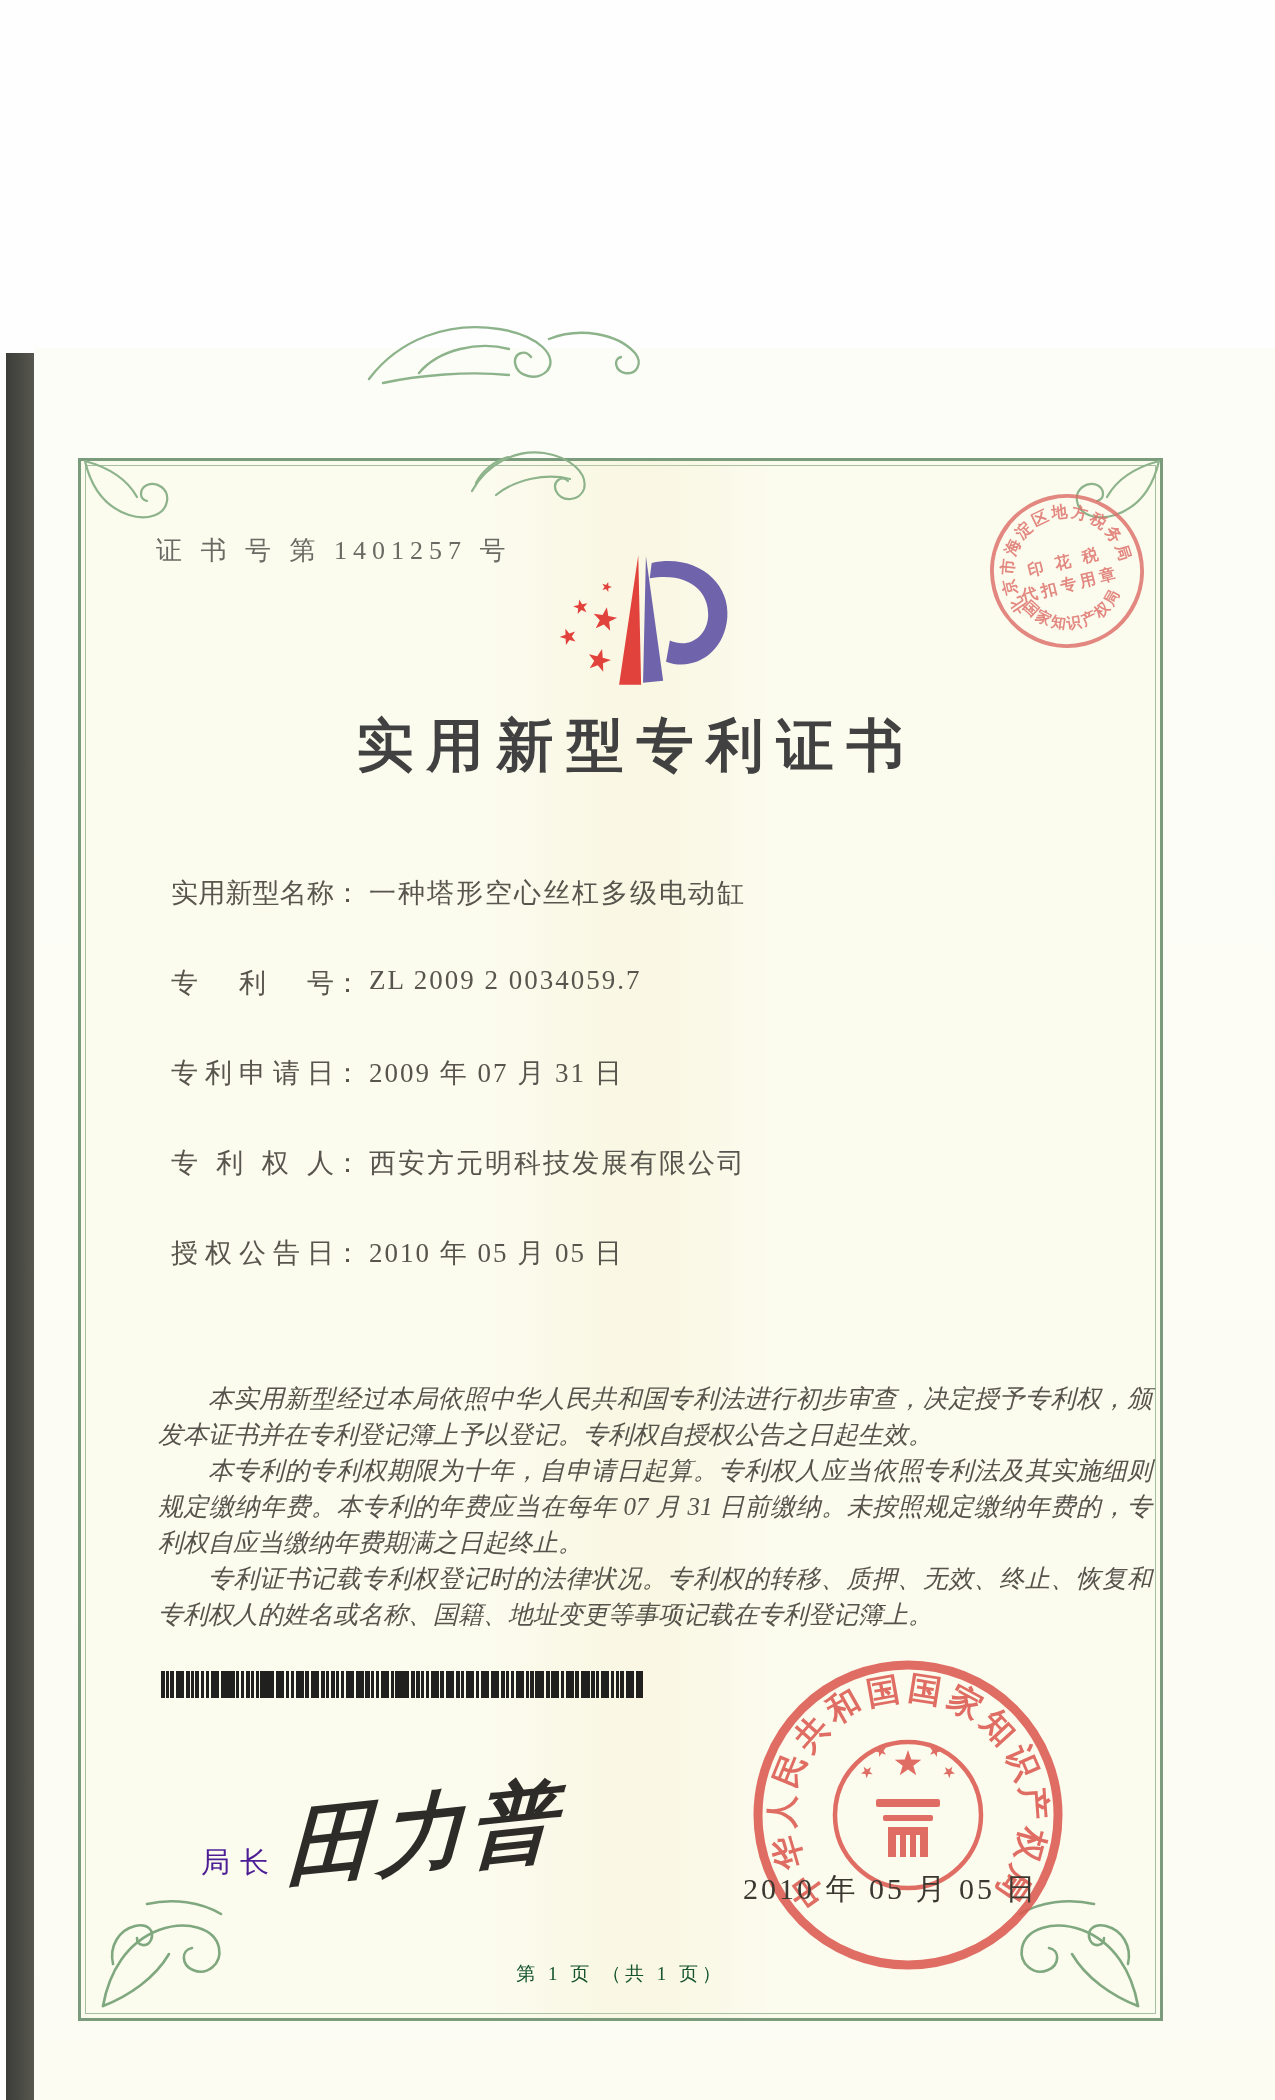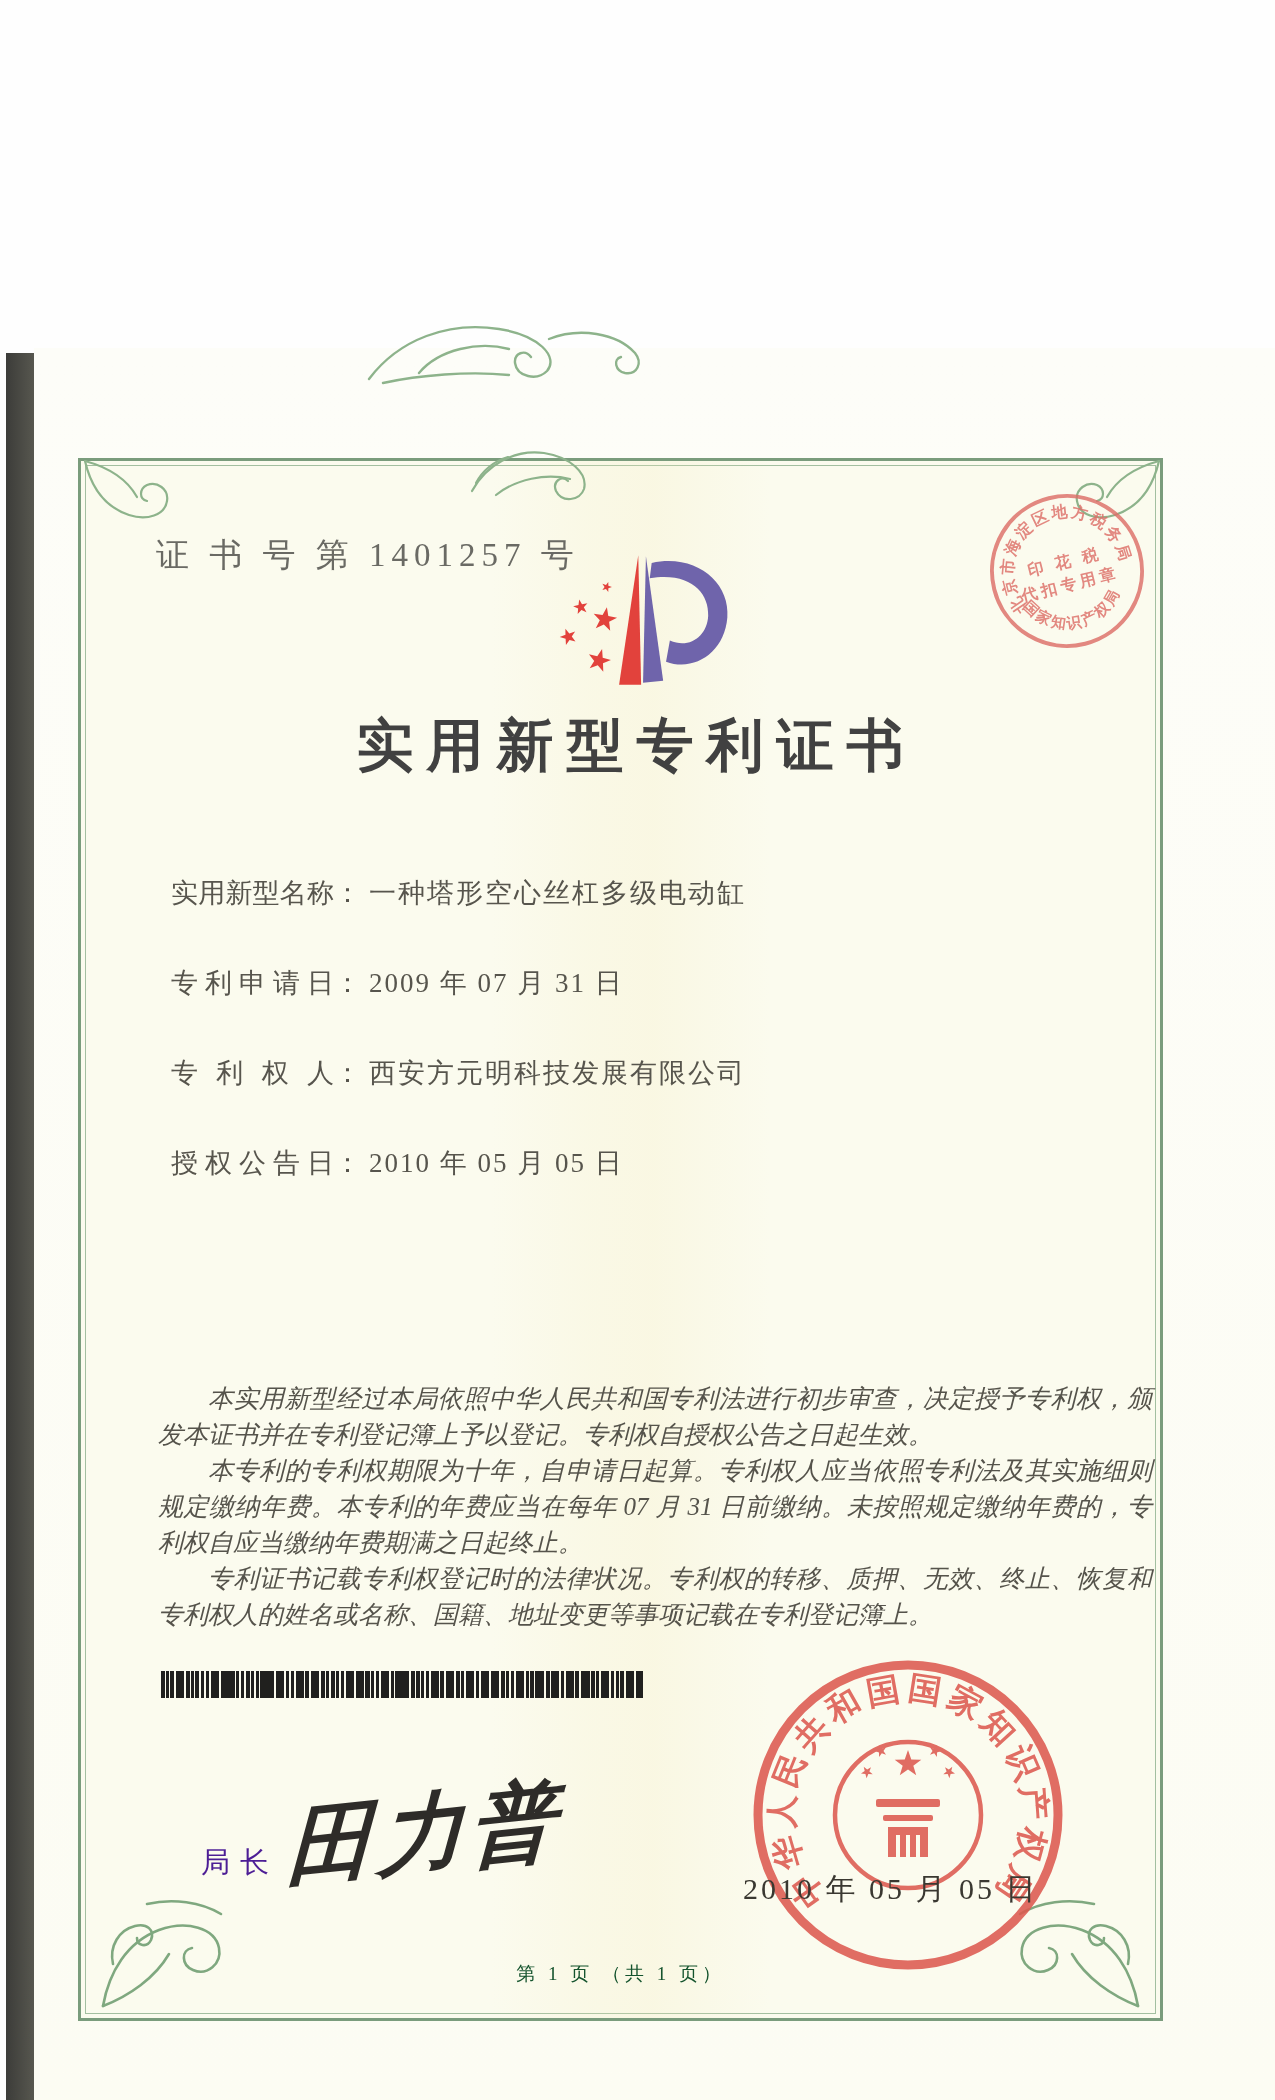--- a/index.html
+++ b/index.html
@@ -7,21 +7,21 @@
           font-family:"Liberation Serif","DejaVu Serif",serif;}
   .spine{position:absolute;left:6px;top:353px;width:28px;height:1747px;
          background:linear-gradient(90deg,#3c3c39,#57574f);}
   .paper{position:absolute;left:34px;top:348px;right:0;bottom:0;
          background:linear-gradient(180deg,#fdfdf8,#fcfcf3);}
   .cert{position:absolute;left:78px;top:458px;width:1079px;height:1557px;
         border:3px solid #7a9c7c;background:#fbfbee;}
   .cert::before{content:"";position:absolute;inset:4px;border:1px solid #a3bfa0;pointer-events:none;}
   .scan-tint{position:absolute;inset:0;pointer-events:none;
         background:linear-gradient(90deg,rgba(244,234,186,0) 38%,rgba(244,234,186,.16) 47%,rgba(244,234,186,.22) 53%,rgba(244,234,186,0) 64%);}
-  .cert-no{position:absolute;left:75px;top:72px;font-size:33px;letter-spacing:6px;color:#6a6a64;text-align:center;}
+  .cert-no{position:absolute;left:75px;top:72px;font-size:26px;letter-spacing:6px;color:#6a6a64;text-align:center;}
   .logo{position:absolute;left:467px;top:56px;width:215px;height:182px;}
   .title{position:absolute;left:16px;top:247px;width:100%;margin:0;text-align:center;
          font-size:57px;font-weight:bold;letter-spacing:13px;color:#414141;}
   .fields{position:absolute;left:90px;top:414px;width:940px;}
   .frow{height:90px;font-size:27px;color:#57554d;white-space:nowrap;}
   .flabel{display:inline-block;width:163px;text-align:justify;text-align-last:justify;vertical-align:top;}
   .colon{display:inline-block;margin-right:8px;vertical-align:top;}
   .fvalue{letter-spacing:2px;vertical-align:top;}
   .bodytext{position:absolute;left:77px;top:920px;width:994px;font-size:25px;line-height:36px;
             color:#55534b;text-align:justify;}
@@ -124,20 +124,23 @@
       <path d="M106,48 C152,38 188,68 185,105 C182,142 150,162 121,151 L125,129 C146,138 164,124 165,103 C166,79 146,57 104,64 Z" fill="#6f64ab"></path>
     </svg>
 
     <h1 class="title">实用新型专利证书</h1>
 
     <div class="fields">
       <div class="frow">
         <span class="flabel">实用新型名称</span><span class="colon">：</span><span class="fvalue">一种塔形空心丝杠多级电动缸</span>
       </div>
       <div class="frow">
+        <span class="flabel">专利号</span><span class="colon">：</span><span class="fvalue">ZL 2009 2 0034059.7</span>
+      </div>
+      <div class="frow">
         <span class="flabel">专利申请日</span><span class="colon">：</span><span class="fvalue">2009 年 07 月 31 日</span>
       </div>
       <div class="frow">
         <span class="flabel">专利权人</span><span class="colon">：</span><span class="fvalue">西安方元明科技发展有限公司</span>
       </div>
       <div class="frow">
         <span class="flabel">授权公告日</span><span class="colon">：</span><span class="fvalue">2010 年 05 月 05 日</span>
       </div>
     </div>
 

